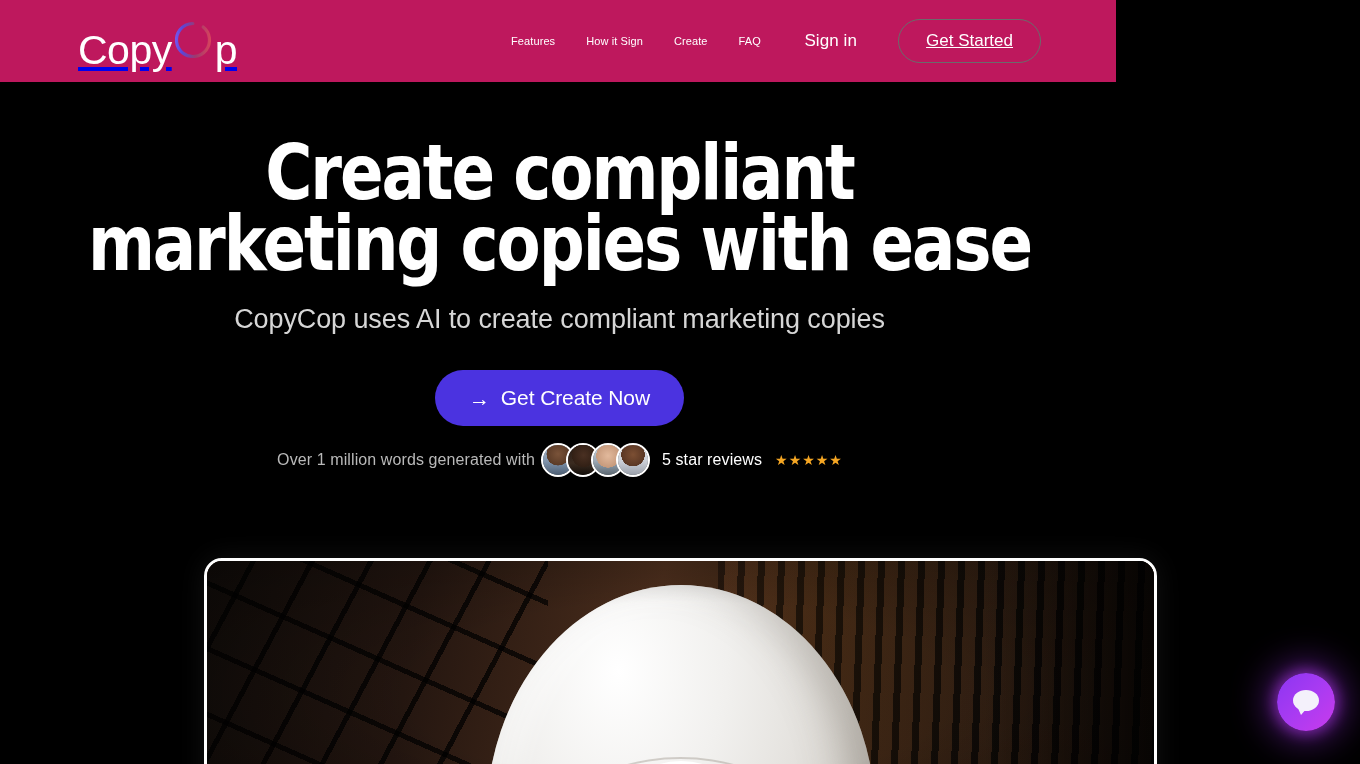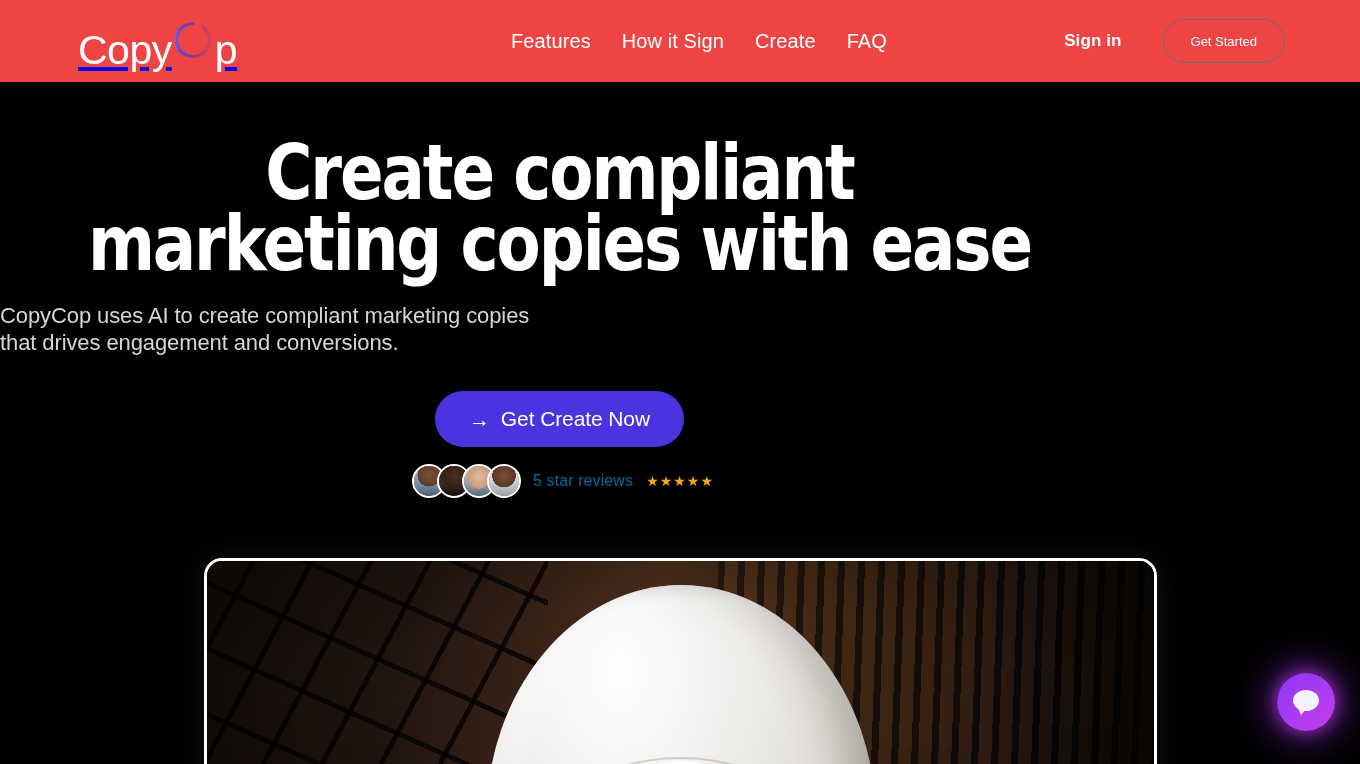--- a/index.html
+++ b/index.html
@@ -7,22 +7,22 @@
     width:1360px; height:764px;
     background:#000000;
     overflow:hidden;
     font-family:"Liberation Sans", sans-serif;
     -webkit-font-smoothing:antialiased;
   }
   .page { position:relative; width:1360px; height:764px; background:#000; }
 
   
   .header {
-    position:absolute; top:0; left:0; width:1360px; height:82px;
-    display:flex; align-items:center; background:#ef4444; z-index:20;
+    position:absolute; top:0; left:0; width:1116px; height:82px;
+    display:flex; align-items:center; background:#be185d; z-index:20;
   }
   .logo-wrap {
     position:absolute; left:78px; top:14px;
     display:flex; align-items:baseline; height:52px;
   }
   .logo-text {
     font-size:41px; font-weight:400; color:#ffffff;
     letter-spacing:-0.5px; line-height:1;
     font-family:"Liberation Sans", sans-serif;
   }
@@ -31,61 +31,61 @@
     width:50px; height:50px; margin:0 -3px -4px -4px;
     vertical-align:middle;
   }
   .logo-o svg { position:absolute; left:0; top:0; }
 
   .nav {
     position:absolute; left:511px; top:0; height:82px;
     display:flex; align-items:center; gap:31px;
   }
   .nav a {
-    color:#ffffff; font-size:20px; text-decoration:none;
+    color:#ffffff; font-size:11px; text-decoration:none;
     font-weight:400; letter-spacing:0.1px; white-space:nowrap;
   }
 
   .header-right {
     position:absolute; right:75px; top:0; height:82px;
     display:flex; align-items:center; gap:41px;
   }
   .signin {
-    color:#ffffff; font-size:17px; text-decoration:none; letter-spacing:0.1px;font-weight:bold;
+    color:#ffffff; font-size:17px; text-decoration:none; letter-spacing:0.1px;
   }
   .get-started-btn {
     display:inline-flex; align-items:center; justify-content:center;
     height:44px; padding:0 27px;
     border:1px solid #6b6b6b; border-radius:999px;
     background:transparent; color:#ffffff;
-    font-size:13px; font-family:"Liberation Sans", sans-serif;
-    cursor:pointer; white-space:nowrap;
+    font-size:17px; font-family:"Liberation Sans", sans-serif;
+    cursor:pointer; white-space:nowrap;text-decoration:underline;
   }
 
   
   .hero { position:absolute; top:82px; left:0; width:1119px; }
   .headline {
     margin-top:56px;
     text-align:center;
     color:#ffffff;
     font-size:76px;
     line-height:0.93;
     font-weight:700;
     letter-spacing:-2.2px;
     font-family:"DejaVu Sans", sans-serif;
     font-stretch:condensed;
     transform:scaleX(0.94);
   }
   .headline .line { display:block; }
 
   .subhead {
     margin-top:24px;
-    text-align:left;
+    text-align:center;
     color:#d6d6d6;
-    font-size:22px;
+    font-size:27px;
     line-height:1.22;
     font-weight:400;
     letter-spacing:-0.1px;
   }
   .subhead .line { display:block; }
 
   .cta-wrap { margin-top:34px; text-align:center; }
   .cta-btn {
     display:inline-flex; align-items:center; gap:11px;
     height:56px; padding:0 34px;
@@ -110,21 +110,21 @@
   }
   .avatar {
     width:34px; height:34px; border-radius:50%;
     border:2px solid #ffffff; margin-left:-9px;
     overflow:hidden; position:relative; flex:0 0 auto;
     background:#555;
   }
   .avatar:first-child { margin-left:0; }
   .avatar .face { position:absolute; inset:0; }
   .social-reviews {
-    color:#0369a1; font-size:16px; margin-left:6px; letter-spacing:0.1px;
+    color:#ffffff; font-size:16px; margin-left:6px; letter-spacing:0.1px;
   }
   .stars { margin-left:13px; display:flex; gap:1px; }
   .star { font-size:14px; color:#f5a623; line-height:1; }
 
   
   .media-frame {
     position:absolute; left:204px; top:558px;
     width:953px; height:300px;
     border:3px solid #ffffff;
     border-radius:18px;
@@ -256,31 +256,31 @@
 
   <section class="hero">
 
     <h1 class="headline">
       <span class="line">Create compliant</span>
       <span class="line">marketing copies with ease</span>
     </h1>
 
     <p class="subhead">
       <span class="line">CopyCop uses AI to create compliant marketing copies</span>
-      <span class="line">that drives engagement and conversions.</span>
     </p>
 
     <div class="cta-wrap">
       <button class="cta-btn">
         <span class="cta-arrow">→</span>
         <span>Get Create Now</span>
       </button>
     </div>
 
     <div class="social">
+      <span class="social-text">Over 1 million words generated with</span>
 
       <div class="avatars">
         <span class="avatar">
           <span class="face" style="background:
             radial-gradient(circle at 50% 30%, #7a5339 0%, #5b3b27 44%, transparent 45%),
             linear-gradient(180deg,#a8b7c9 0%, #7f93ab 55%, #4d5f74 100%);"></span>
         </span>
         <span class="avatar">
           <span class="face" style="background:
             radial-gradient(circle at 52% 34%, #4a3022 0%, #322015 46%, transparent 47%),

